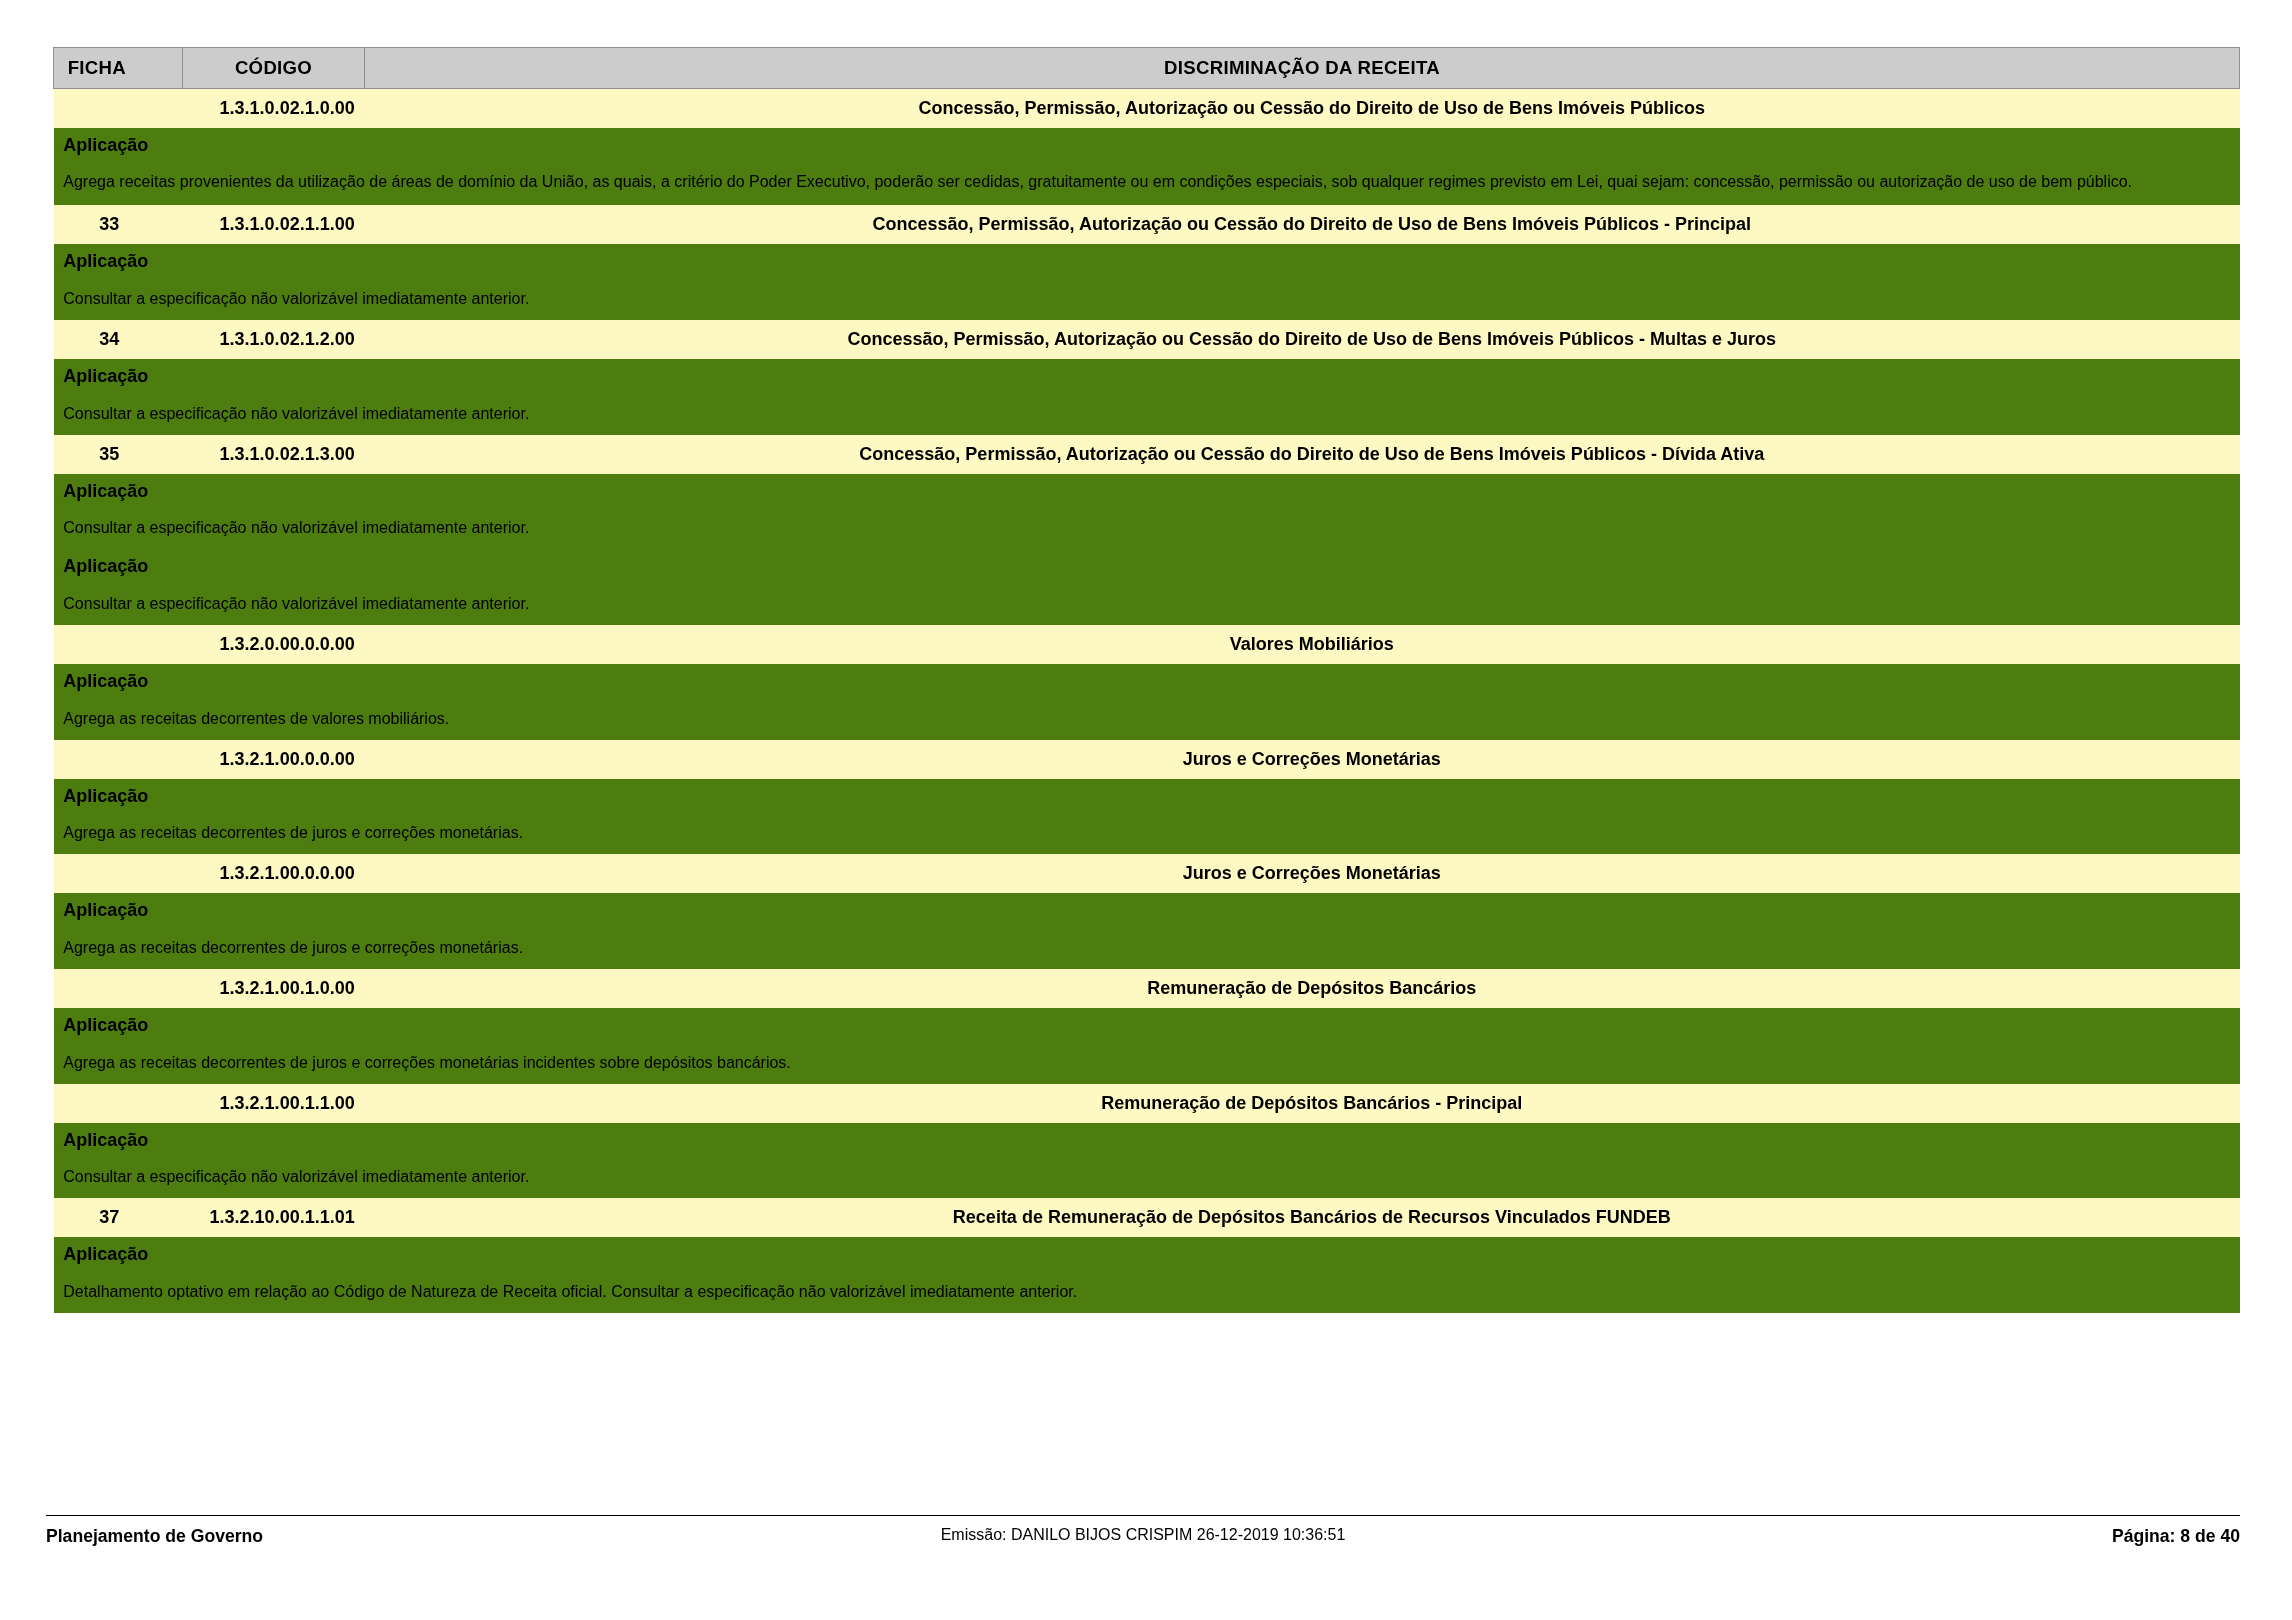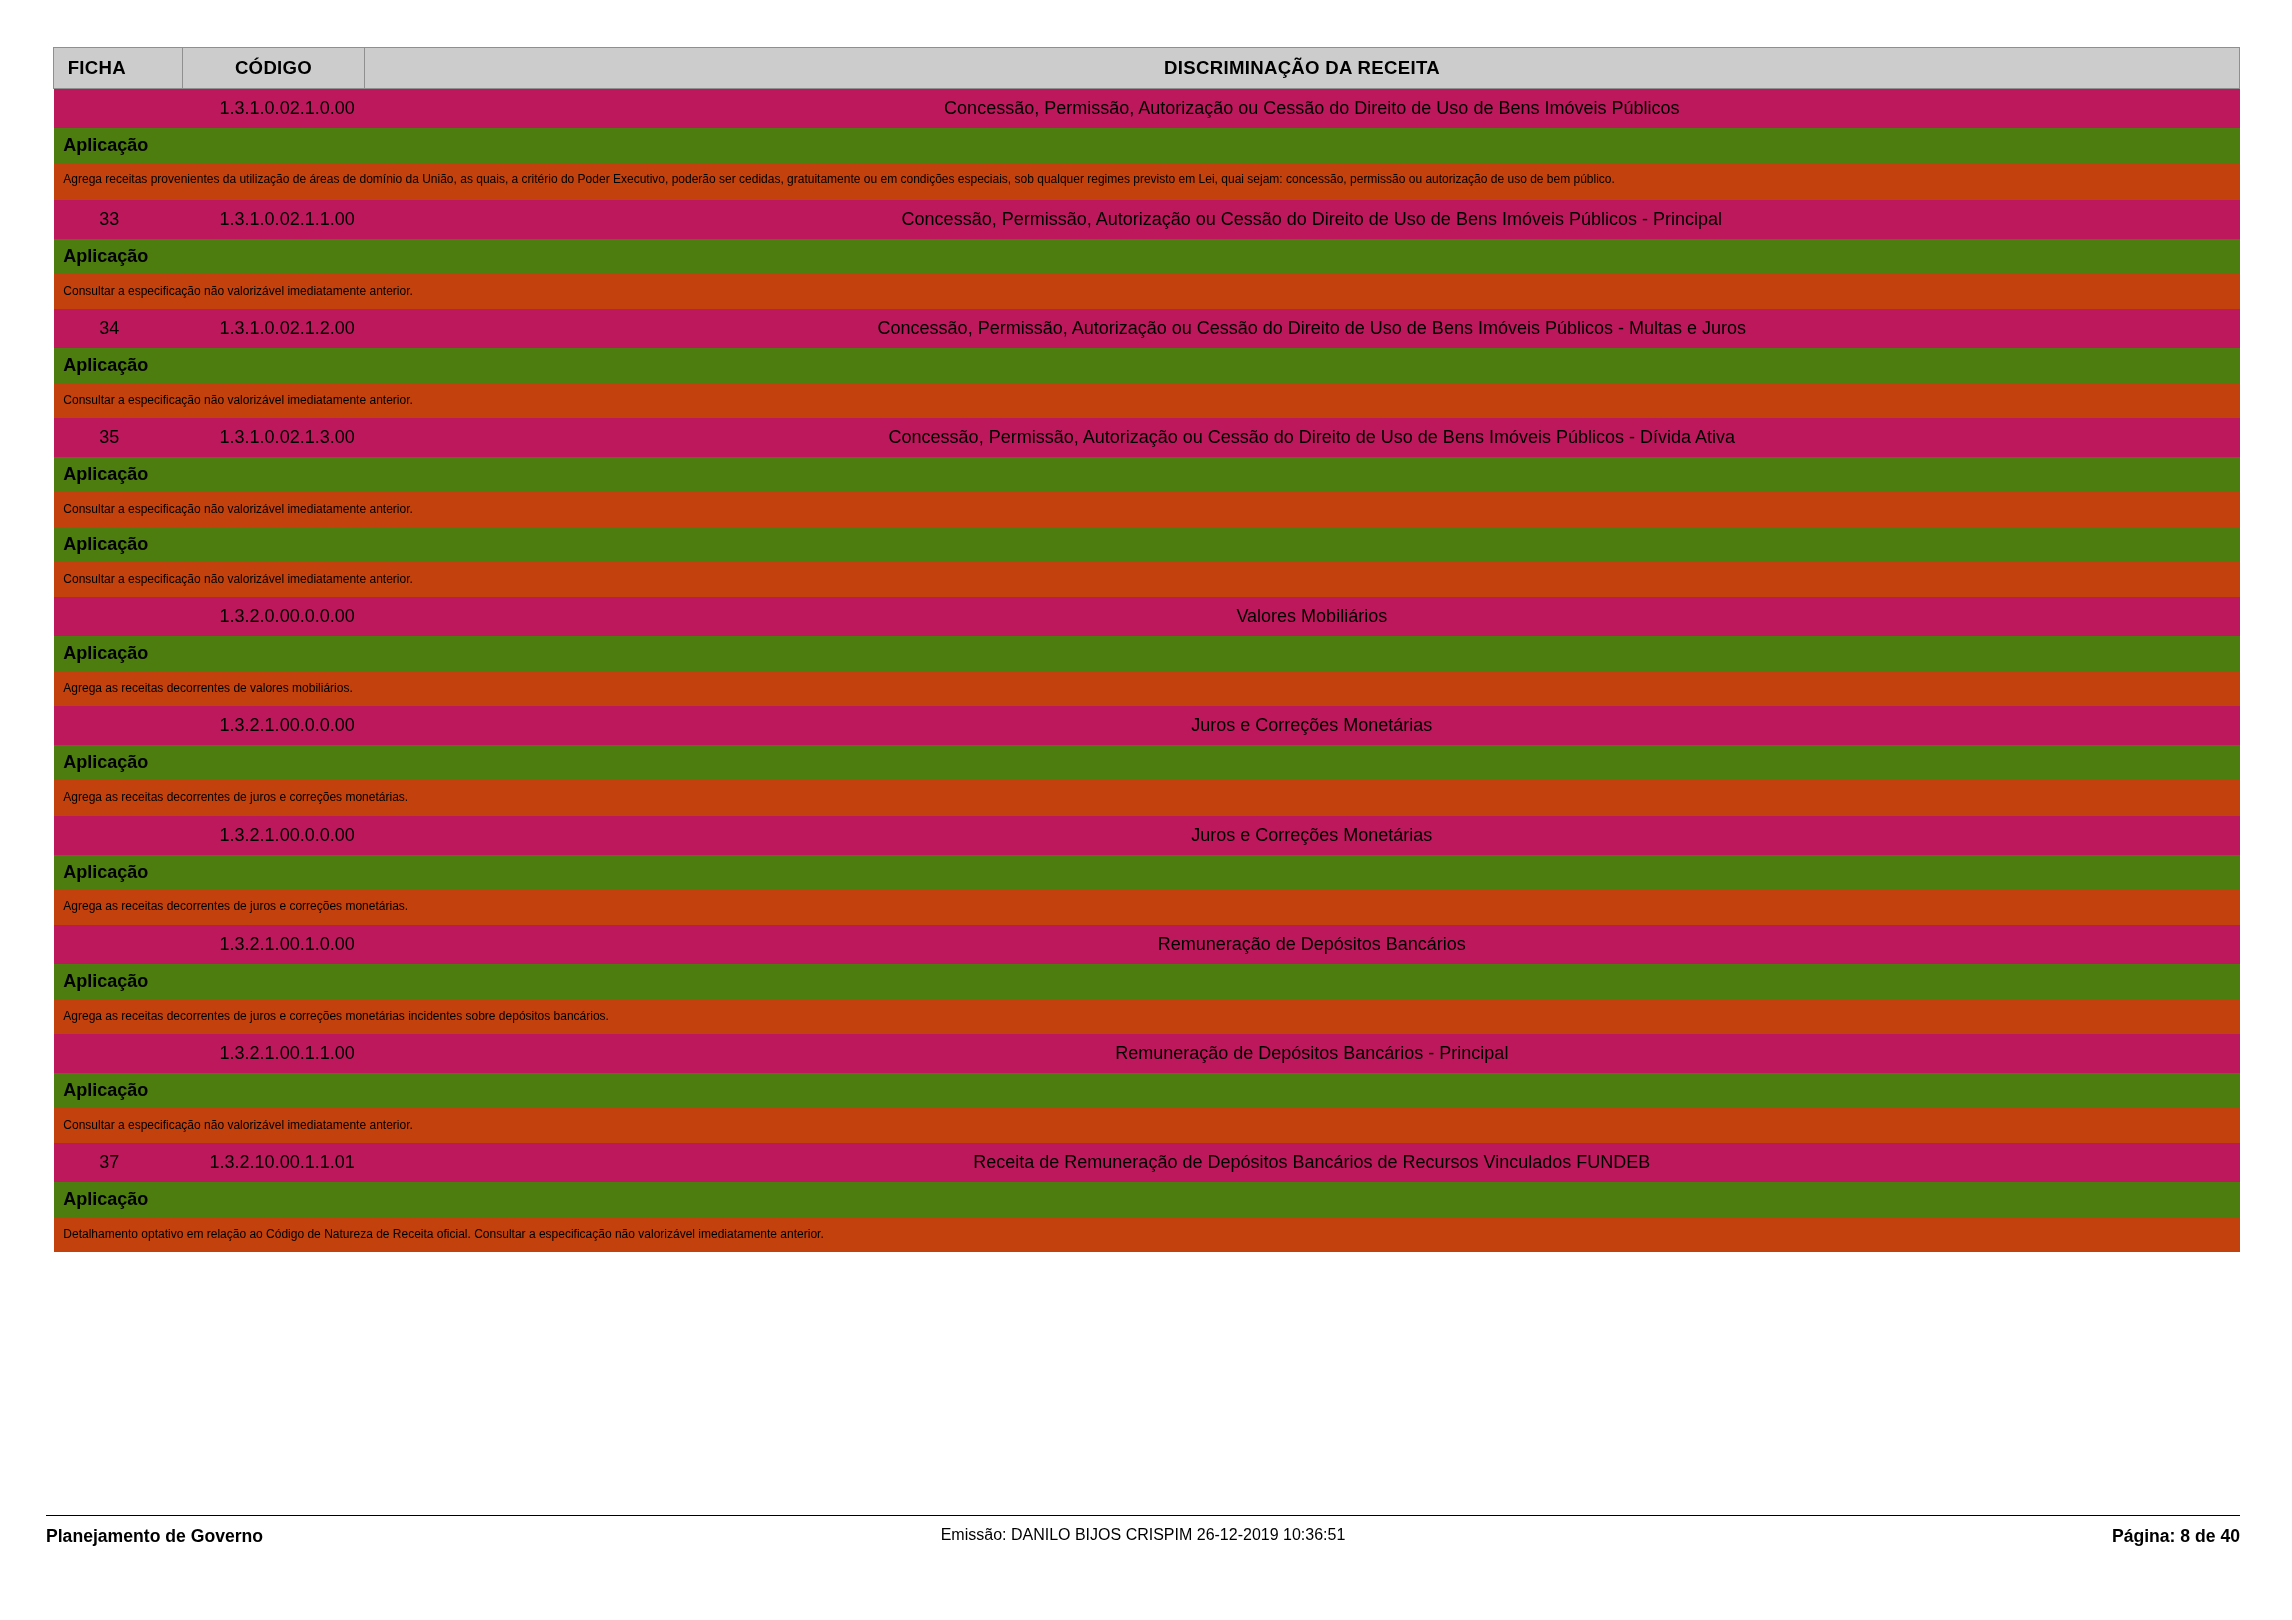--- a/index.html
+++ b/index.html
@@ -45,21 +45,22 @@
   thead th.th-codigo { text-align: center; }
   thead th.th-disc { text-align: center; }
 
   tbody td {
     font-size: 18px;
     padding: 0;
     vertical-align: middle;
   }
   tr.row-item td {
     height: 39px;
-    background: #be185d;
+    background: #fef9c3;
+    font-weight: bold;
   }
   tr.row-item td.ficha {
     text-align: center;
     padding-right: 17.6px;
   }
   tr.row-item td.codigo {
     text-align: right;
     padding-right: 9.8px;
     white-space: nowrap;
   }
@@ -68,22 +69,22 @@
     padding-left: 19.6px;
   }
   tr.row-aplic td {
     height: 35px;
     background: #4d7c0f;
     font-weight: bold;
     font-size: 18px;
     padding-left: 9.8px;
   }
   tr.row-text td {
-    background: #c2410c;
-    font-size: 12px;
+    background: #4d7c0f;
+    font-size: 16px;
     padding: 8.8px 9.8px 9.8px 9.8px;
     line-height: 1.38;
   }
   tr.row-text.tall td {
     padding-bottom: 11.8px;
   }
   
   .footer-wrap {
     position: absolute;
     left: 46px;

